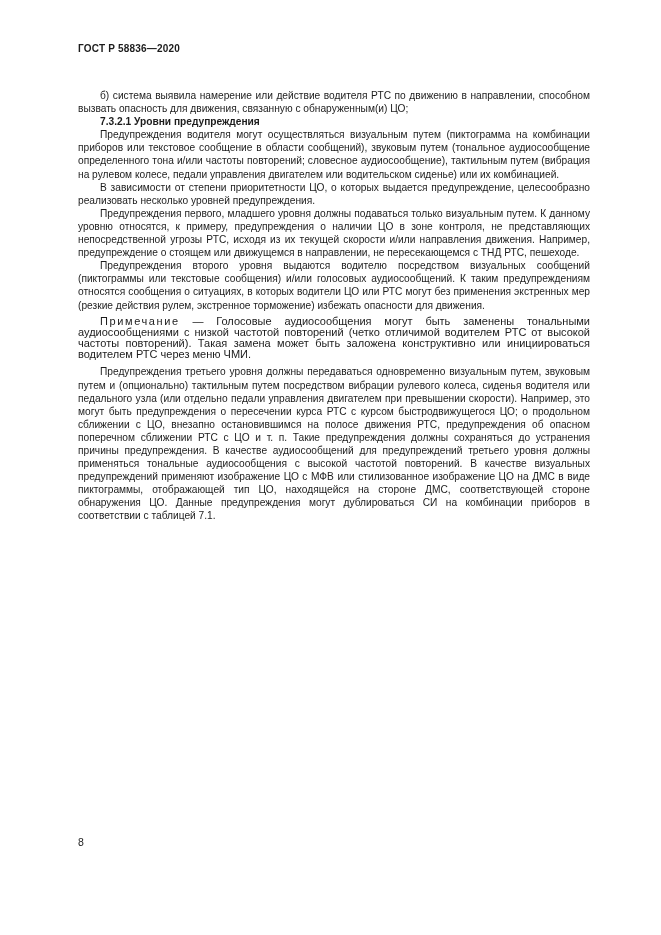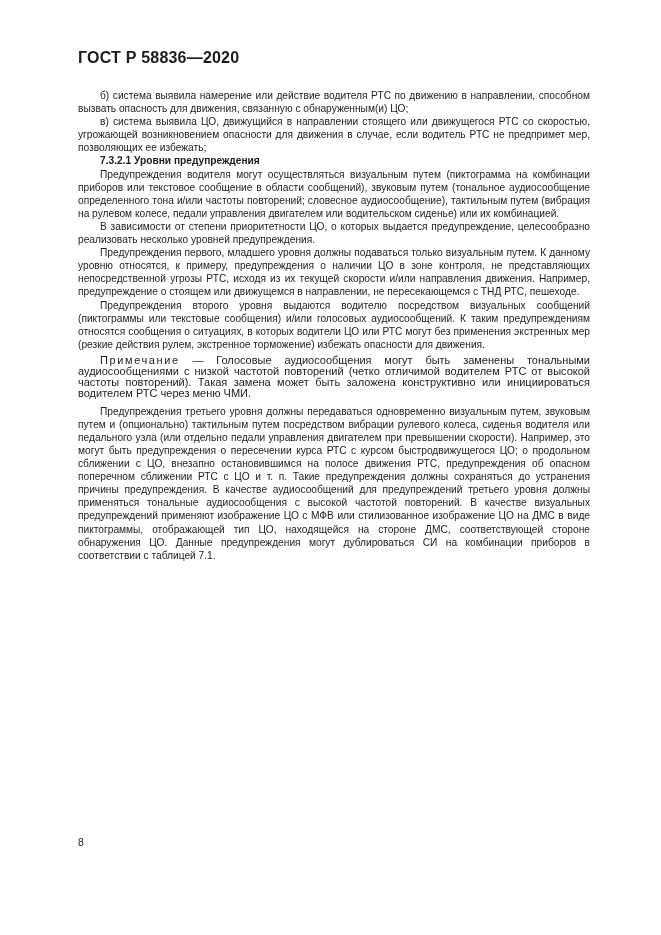--- a/index.html
+++ b/index.html
@@ -13,22 +13,22 @@
     height: 935px;
     margin: 0 auto;
     background: #ffffff;
     font-family: "Liberation Sans", sans-serif;
     color: #1c1c1c;
     overflow: hidden;
   }
   .running-header {
     position: absolute;
     left: 78px;
-    top: 49px;
-    font-size: 16px;
+    top: 43px;
+    font-size: 10px;
     font-weight: bold;
     letter-spacing: 0.2px;
   }
   .content {
     position: absolute;
     left: 78px;
     top: 89px;
     width: 512px;
     text-align: justify;
     font-size: 10.2px;
@@ -60,21 +60,20 @@
   }
 </style>
 </head>
 <body>
 
 <div class="page">
   <div class="running-header">ГОСТ Р 58836—2020</div>
 
   <div class="content" id="content">
       <p class="body">б) система выявила намерение или действие водителя РТС по движению в направлении, способном вызвать опасность для движения, связанную с обнаруженным(и) ЦО;</p>
-      <p class="body">в) система выявила ЦО, движущийся в направлении стоящего или движущегося РТС со скоростью, угрожающей возникновением опасности для движения в случае, если водитель РТС не предпримет мер, позволяющих ее избежать;</p>
       <p class="heading">7.3.2.1 Уровни предупреждения</p>
       <p class="body">Предупреждения водителя могут осуществляться визуальным путем (пиктограмма на комбинации приборов или текстовое сообщение в области сообщений), звуковым путем (тональное аудиосообщение определенного тона и/или частоты повторений; словесное аудиосообщение), тактильным путем (вибрация на рулевом колесе, педали управления двигателем или водительском сиденье) или их комбинацией.</p>
       <p class="body">В зависимости от степени приоритетности ЦО, о которых выдается предупреждение, целесообразно реализовать несколько уровней предупреждения.</p>
       <p class="body">Предупреждения первого, младшего уровня должны подаваться только визуальным путем. К данному уровню относятся, к примеру, предупреждения о наличии ЦО в зоне контроля, не представляющих непосредственной угрозы РТС, исходя из их текущей скорости и/или направления движения. Например, предупреждение о стоящем или движущемся в направлении, не пересекающемся с ТНД РТС, пешеходе.</p>
       <p class="body">Предупреждения второго уровня выдаются водителю посредством визуальных сообщений (пиктограммы или текстовые сообщения) и/или голосовых аудиосообщений. К таким предупреждениям относятся сообщения о ситуациях, в которых водители ЦО или РТС могут без применения экстренных мер (резкие действия рулем, экстренное торможение) избежать опасности для движения.</p>
       <p class="note"><span class="note-label">Примечание</span> — Голосовые аудиосообщения могут быть заменены тональными аудиосообщениями с низкой частотой повторений (четко отличимой водителем РТС от высокой частоты повторений). Такая замена может быть заложена конструктивно или инициироваться водителем РТС через меню ЧМИ.</p>
       <p class="body">Предупреждения третьего уровня должны передаваться одновременно визуальным путем, звуковым путем и (опционально) тактильным путем посредством вибрации рулевого колеса, сиденья водителя или педального узла (или отдельно педали управления двигателем при превышении скорости). Например, это могут быть предупреждения о пересечении курса РТС с курсом быстродвижущегося ЦО; о продольном сближении с ЦО, внезапно остановившимся на полосе движения РТС, предупреждения об опасном поперечном сближении РТС с ЦО и т. п. Такие предупреждения должны сохраняться до устранения причины предупреждения. В качестве аудиосообщений для предупреждений третьего уровня должны применяться тональные аудиосообщения с высокой частотой повторений. В качестве визуальных предупреждений применяют изображение ЦО с МФВ или стилизованное изображение ЦО на ДМС в виде пиктограммы, отображающей тип ЦО, находящейся на стороне ДМС, соответствующей стороне обнаружения ЦО. Данные предупреждения могут дублироваться СИ на комбинации приборов в соответствии с таблицей 7.1.</p>
     </div>
 
   <div class="page-number">8</div>

